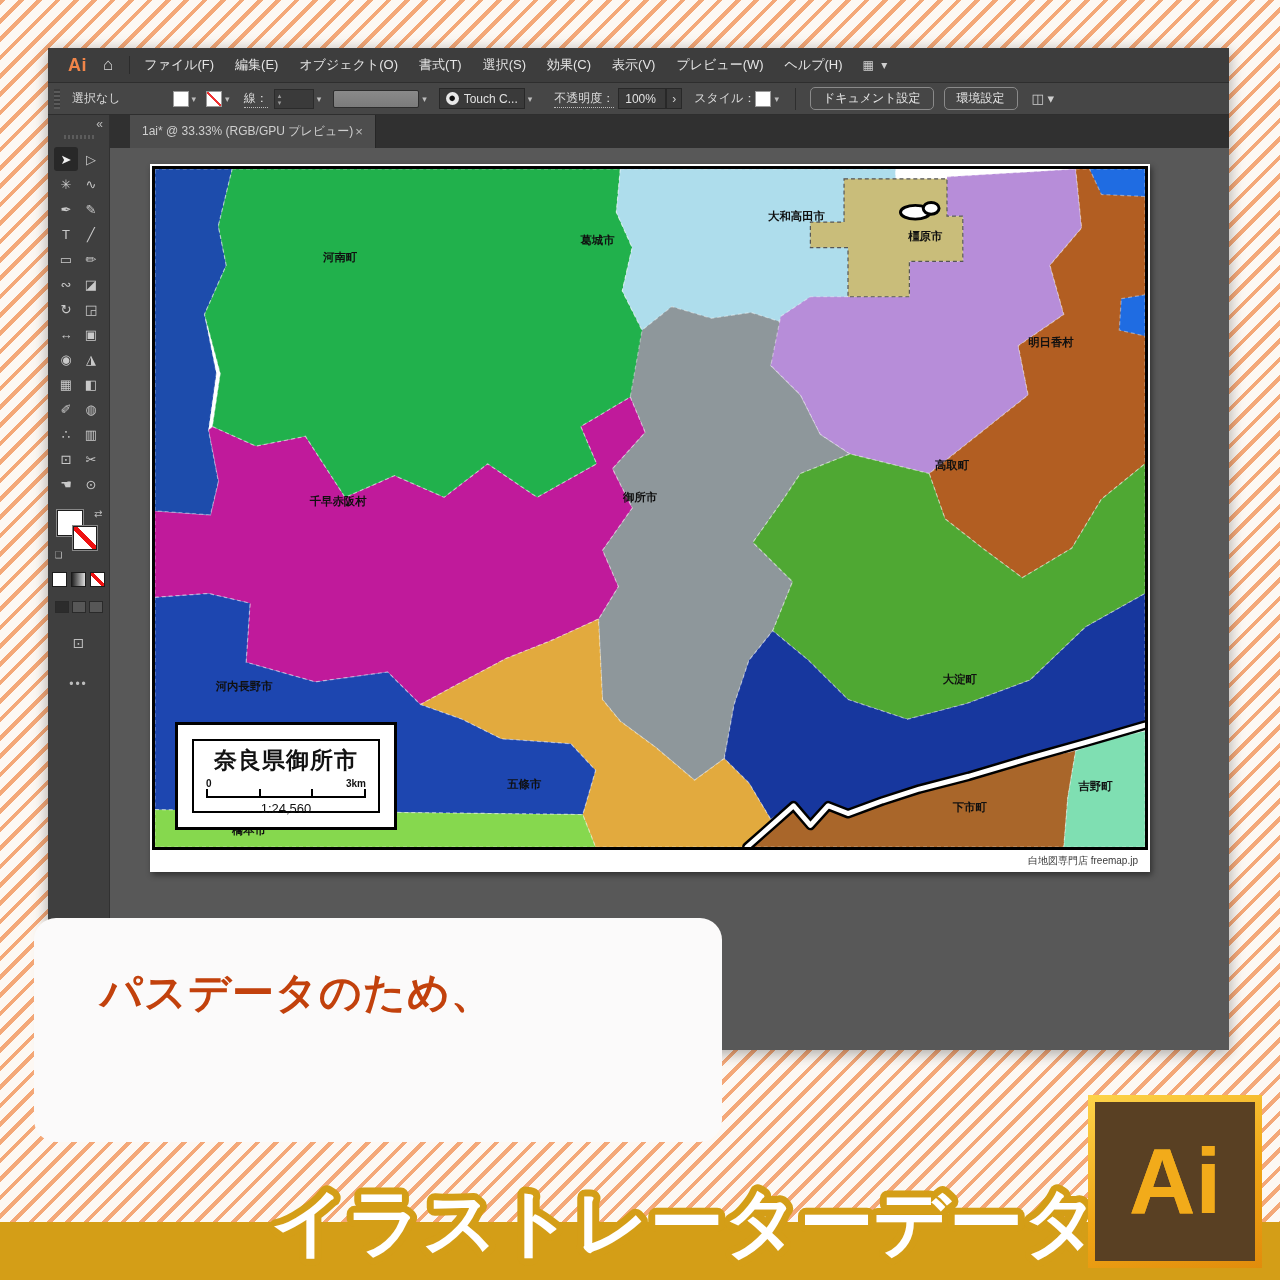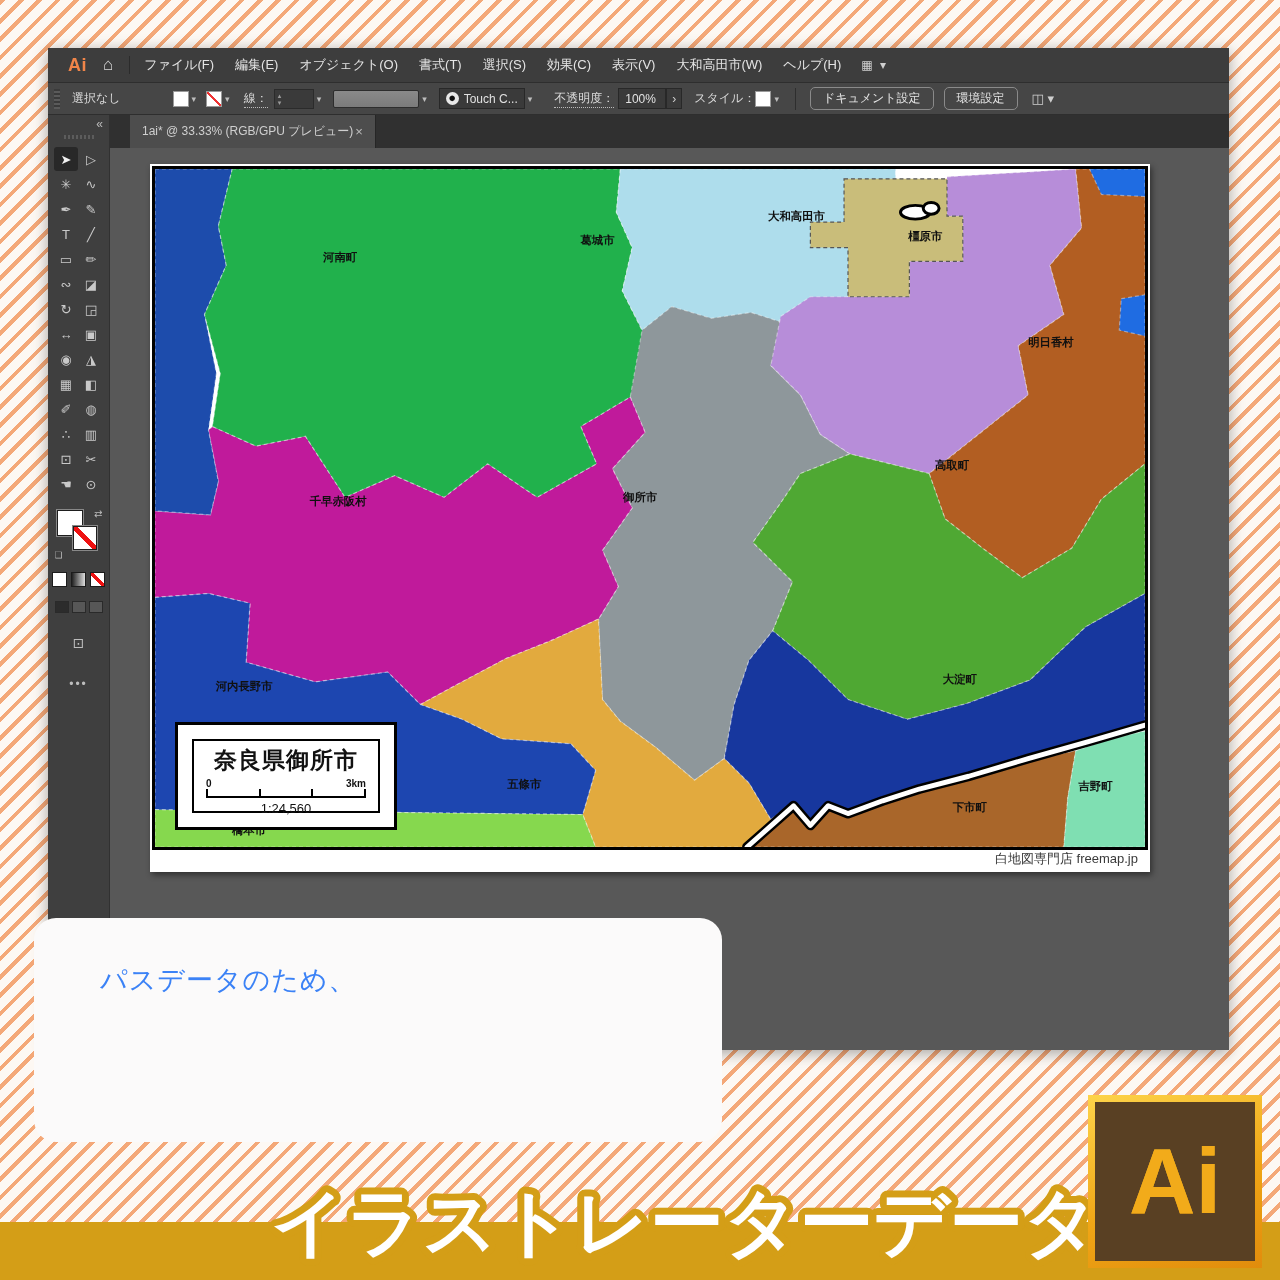--- a/index.html
+++ b/index.html
@@ -81,38 +81,38 @@
     font-size:12px; display:flex; align-items:center; padding:0 12px; gap:2px;
     border-right:1px solid #262626; }
   .tab-close { color:#bdbdbd; font-size:13px; }
 
   .canvas { position:absolute; left:62px; top:100px; width:1119px; height:902px; background:#585858; overflow:hidden; }
   .page { position:absolute; left:40px; top:16px; width:1000px; height:708px; background:#fff;
     box-shadow:2px 3px 6px rgba(0,0,0,.45); }
   .map-frame { position:absolute; left:2px; top:2px; width:996px; height:684px; border:3px solid #000; }
   .map-frame svg { width:100%; height:100%; display:block; }
   .region-label { font-size:11.5px; font-weight:bold; fill:#101010; }
-  .watermark { position:absolute; right:12px; bottom:4px; font-size:13px; color:#3a3a3a; }
+  .watermark { position:absolute; right:12px; bottom:4px; font-size:10px; color:#3a3a3a; }
 
   .scalebox { position:absolute; left:25px; top:558px; width:222px; height:108px;
     background:#fff; border:3px solid #000; padding:14px; }
   .scalebox-inner { width:100%; height:100%; border:2px solid #000; padding:4px 10px 0 10px; }
   .sb-title { text-align:center; font-size:23px; font-weight:bold; letter-spacing:1px; color:#111; }
   .sb-ends { display:flex; justify-content:space-between; font-size:10px; font-weight:bold;
     color:#111; margin-top:2px; padding:0 2px; }
   .sb-bar { position:relative; height:9px; margin:0 2px;
     border-left:2px solid #000; border-right:2px solid #000; border-bottom:2px solid #000; }
   .sb-bar i { position:absolute; bottom:0; width:2px; height:7px; background:#000; }
   .sb-bar i:nth-child(1){ left:33%; } .sb-bar i:nth-child(2){ left:66%; }
   .sb-ratio { text-align:center; font-size:13px; color:#111; margin-top:3px; }
 
   
   .callout { position:absolute; left:34px; top:918px; width:688px; height:224px;
     background:#fbfafa; border-radius:22px; padding:40px 0 0 66px; }
-  .callout p { font-size:27px; color:#3b82f6; line-height:1.68; letter-spacing:1px; }
+  .callout p { font-size:42px; color:#c2410c; line-height:1.68; letter-spacing:1px;font-weight:bold; }
   .gold-band { position:absolute; left:0; top:1222px; width:1280px; height:58px; background:#d49e17; }
   .banner-svg { position:absolute; left:255px; top:1150px; }
   .ai-badge { position:absolute; left:1088px; top:1095px; width:174px; height:173px;
     background:linear-gradient(160deg,#fdd44a,#f0a616 55%,#e18c0c); padding:7px; }
   .ai-badge-inner { width:100%; height:100%; background:#594023;
     display:flex; align-items:center; justify-content:center; }
   .ai-badge-text { font-size:92px; font-weight:bold;
     background:linear-gradient(180deg,#fbc928,#e8920f);
     -webkit-background-clip:text; background-clip:text; color:#f2ab1a; }
 </style>
@@ -128,21 +128,21 @@
       <span class="home-icon">⌂</span>
       <span class="sep"></span>
       <ul class="menu-items" id="menu-items">
           <li>ファイル(F)</li>
           <li>編集(E)</li>
           <li>オブジェクト(O)</li>
           <li>書式(T)</li>
           <li>選択(S)</li>
           <li>効果(C)</li>
           <li>表示(V)</li>
-          <li>大和高田市(W)</li>
+          <li>プレビュー(W)</li>
           <li>ヘルプ(H)</li>
         </ul>
       <span class="ws-icon">▦ ▾</span>
     </div>
 
     <div class="controlbar">
       <span class="cb-grip"></span>
       <span class="cb-label">選択なし</span>
       <span class="swatch" style="margin-left:52px"></span>
       <span class="ddv">▾</span>

